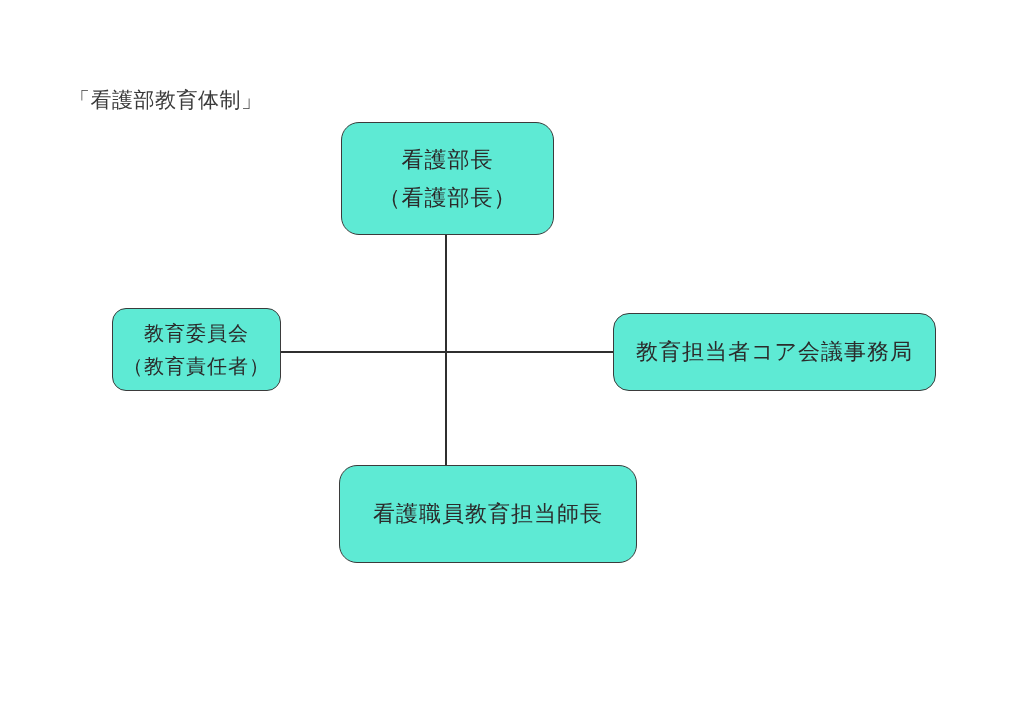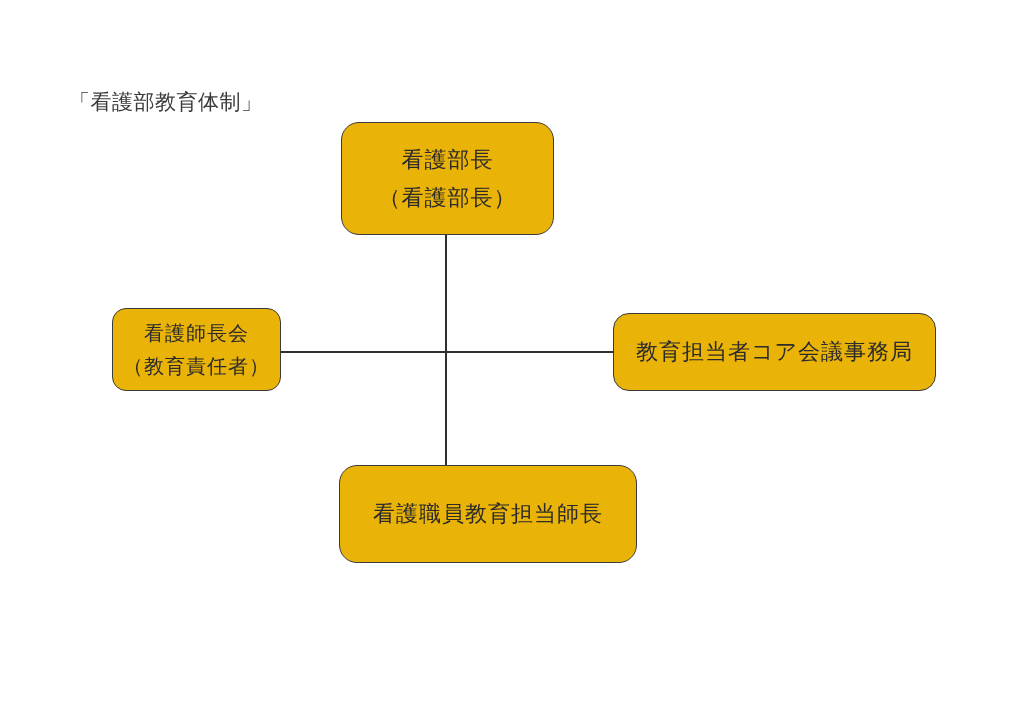--- a/index.html
+++ b/index.html
@@ -29,39 +29,40 @@
   
   .diagram-title {
     position: absolute;
     left: 69px;
     top: 89px;
     font-size: 21px;
     line-height: 26px;
     letter-spacing: 0.5px;
     color: #3a3a3a;
     white-space: nowrap;
+    font-family: Liberation Mono, monospace;
   }
 
   
   .connector {
     position: absolute;
     background: #2f2f2f;
   }
   .connector-vertical {
     width: 2px;
   }
   .connector-horizontal {
     height: 2px;
   }
 
   
   .node {
     position: absolute;
     box-sizing: border-box;
-    background: #eab308;
+    background: #5eead4;
     border: 1.6px solid #3b3b3b;
     border-radius: 18px;
     display: flex;
     flex-direction: column;
     align-items: center;
     justify-content: center;
     text-align: center;
     color: #2b2b2b;
   }
   .node-line {
@@ -120,21 +121,21 @@
   <div class="connector connector-vertical" style="left:445px; top:234px; height:232px;"></div>
 
   <div class="connector connector-horizontal" style="left:280px; top:351px; width:334px;"></div>
 
   <div class="node" id="node-director">
     <span class="node-line">看護部長</span>
     <span class="node-line">（看護部長）</span>
   </div>
 
   <div class="node" id="node-committee">
-    <span class="node-line">看護師長会</span>
+    <span class="node-line">教育委員会</span>
     <span class="node-line">（教育責任者）</span>
   </div>
 
   <div class="node" id="node-core-office">
     <span class="node-line">教育担当者コア会議事務局</span>
   </div>
 
   <div class="node" id="node-education-manager">
     <span class="node-line">看護職員教育担当師長</span>
   </div>

